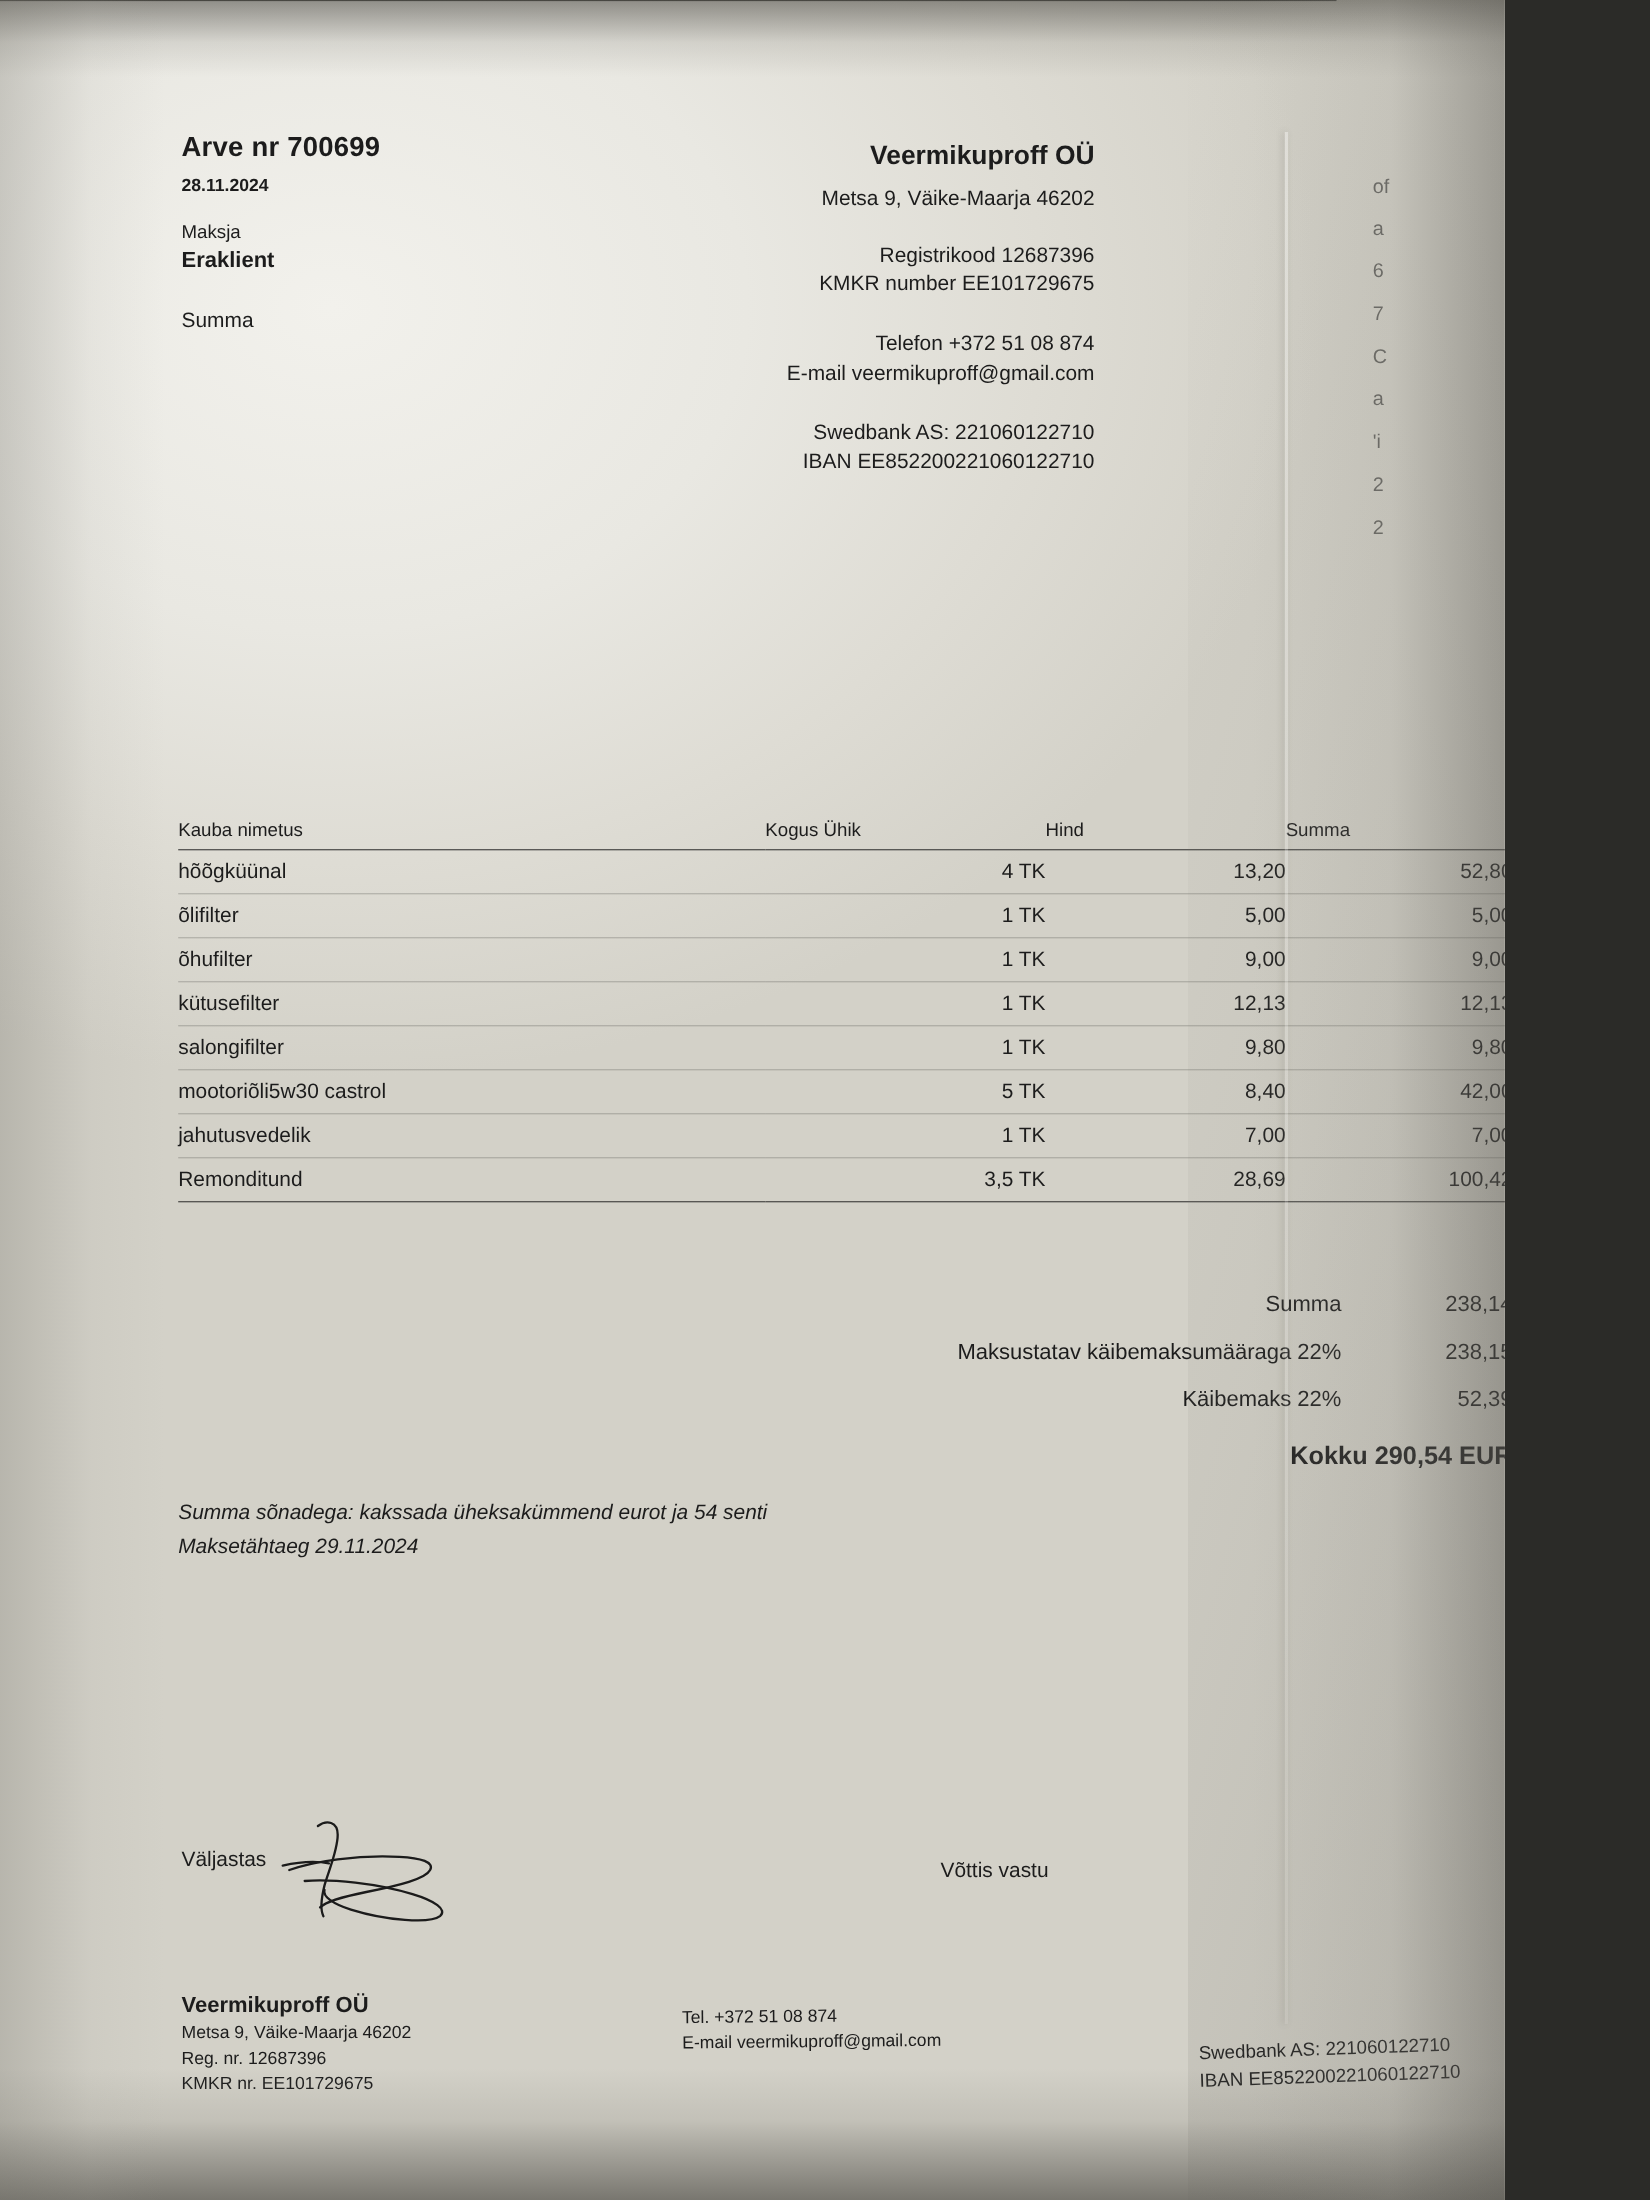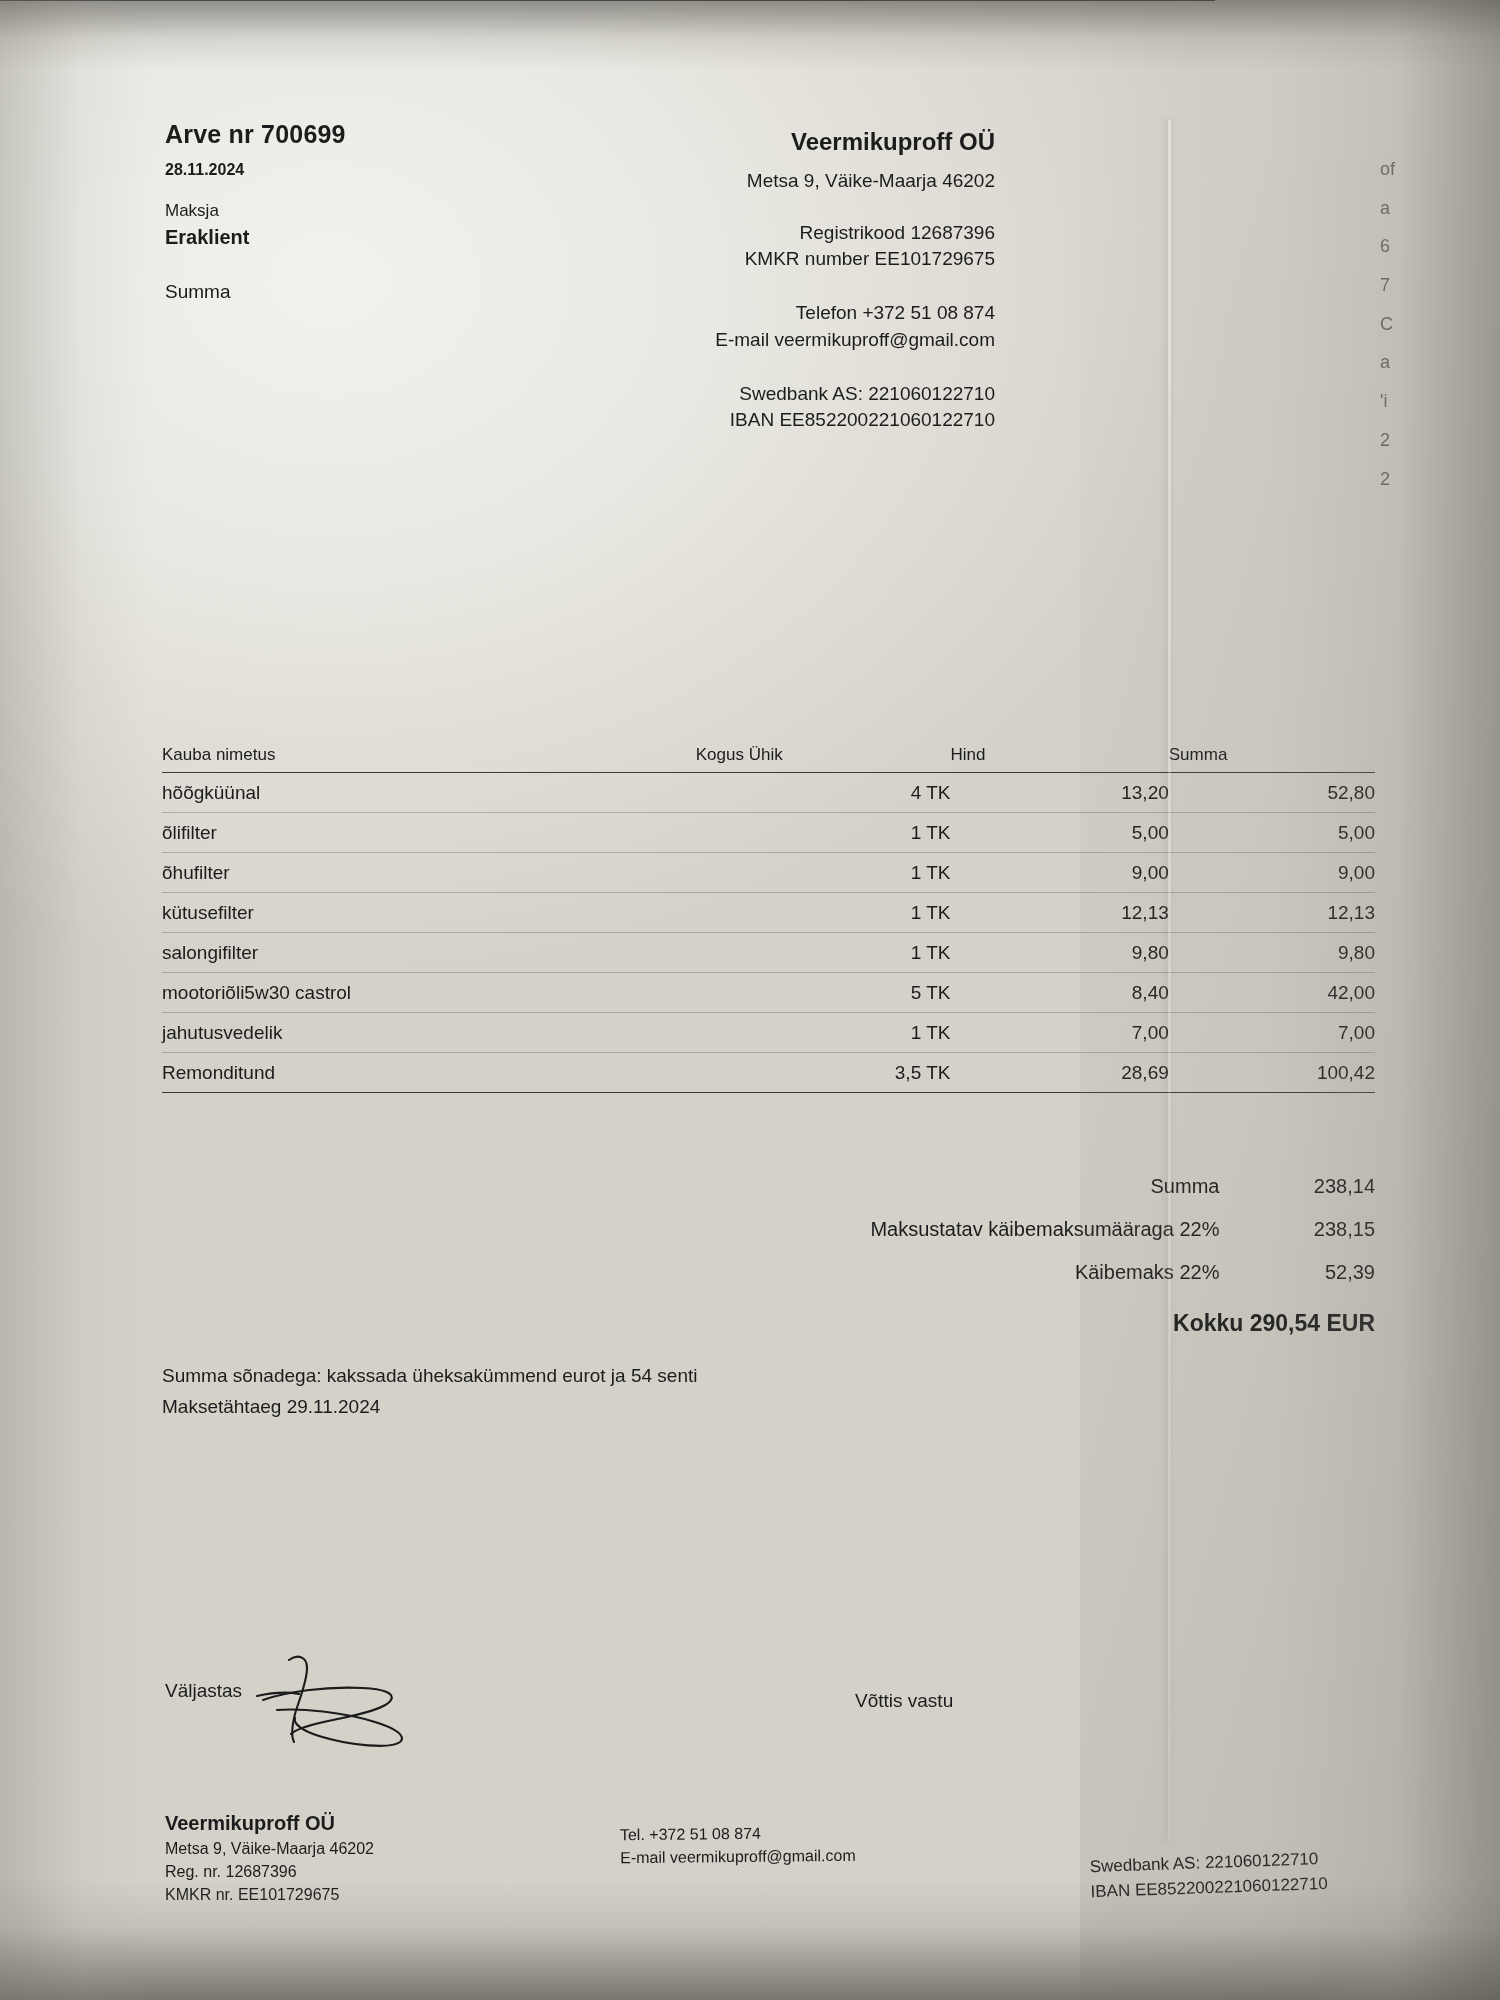--- a/index.html
+++ b/index.html
@@ -12,21 +12,21 @@
     height: 2000px;
     overflow: hidden;
     font-family: "Liberation Sans", sans-serif;
   }
 
   
   #sheet {
     position: absolute;
     left: 0;
     top: 0;
-    width: 1500px;
+    width: 1368px;
     height: 2000px;
     background:
       radial-gradient(ellipse 900px 700px at 22% 14%, #f2f1ec 0%, #e9e8e2 42%, #dedcd4 72%, #d3d1c8 100%),
       linear-gradient(110deg, #e8e7e1 0%, #e3e2dc 30%, #dedcd5 55%, #d6d4cc 78%, #cfcdc4 100%);
     overflow: hidden;
   }
   
   .shade {
     position: absolute;
     pointer-events: none;
@@ -111,21 +111,21 @@
   col.c-sum  { width: 17%; }
 
   
   #totals { right: 125px; top: 1175px; text-align: right; }
   #totals .row { font-size: 20px; margin-bottom: 20px; white-space: nowrap; }
   #totals .row .lbl { display: inline-block; }
   #totals .row .val { display: inline-block; width: 150px; text-align: right; }
   #totals .grand { font-size: 23px; font-weight: bold; margin-top: 26px; }
 
   
-  #words { left: 162px; top: 1365px; }
+  #words { left: 162px; top: 1365px; font-style: italic; }
   #words div { font-size: 19px; margin-bottom: 9px; }
 
   
   #sig-left { left: 165px; top: 1680px; font-size: 19px; }
   #sig-right { left: 855px; top: 1690px; font-size: 19px; }
 
   svg.sig { position: absolute; left: 255px; top: 1648px; }
 
   
   #footer-rule {

